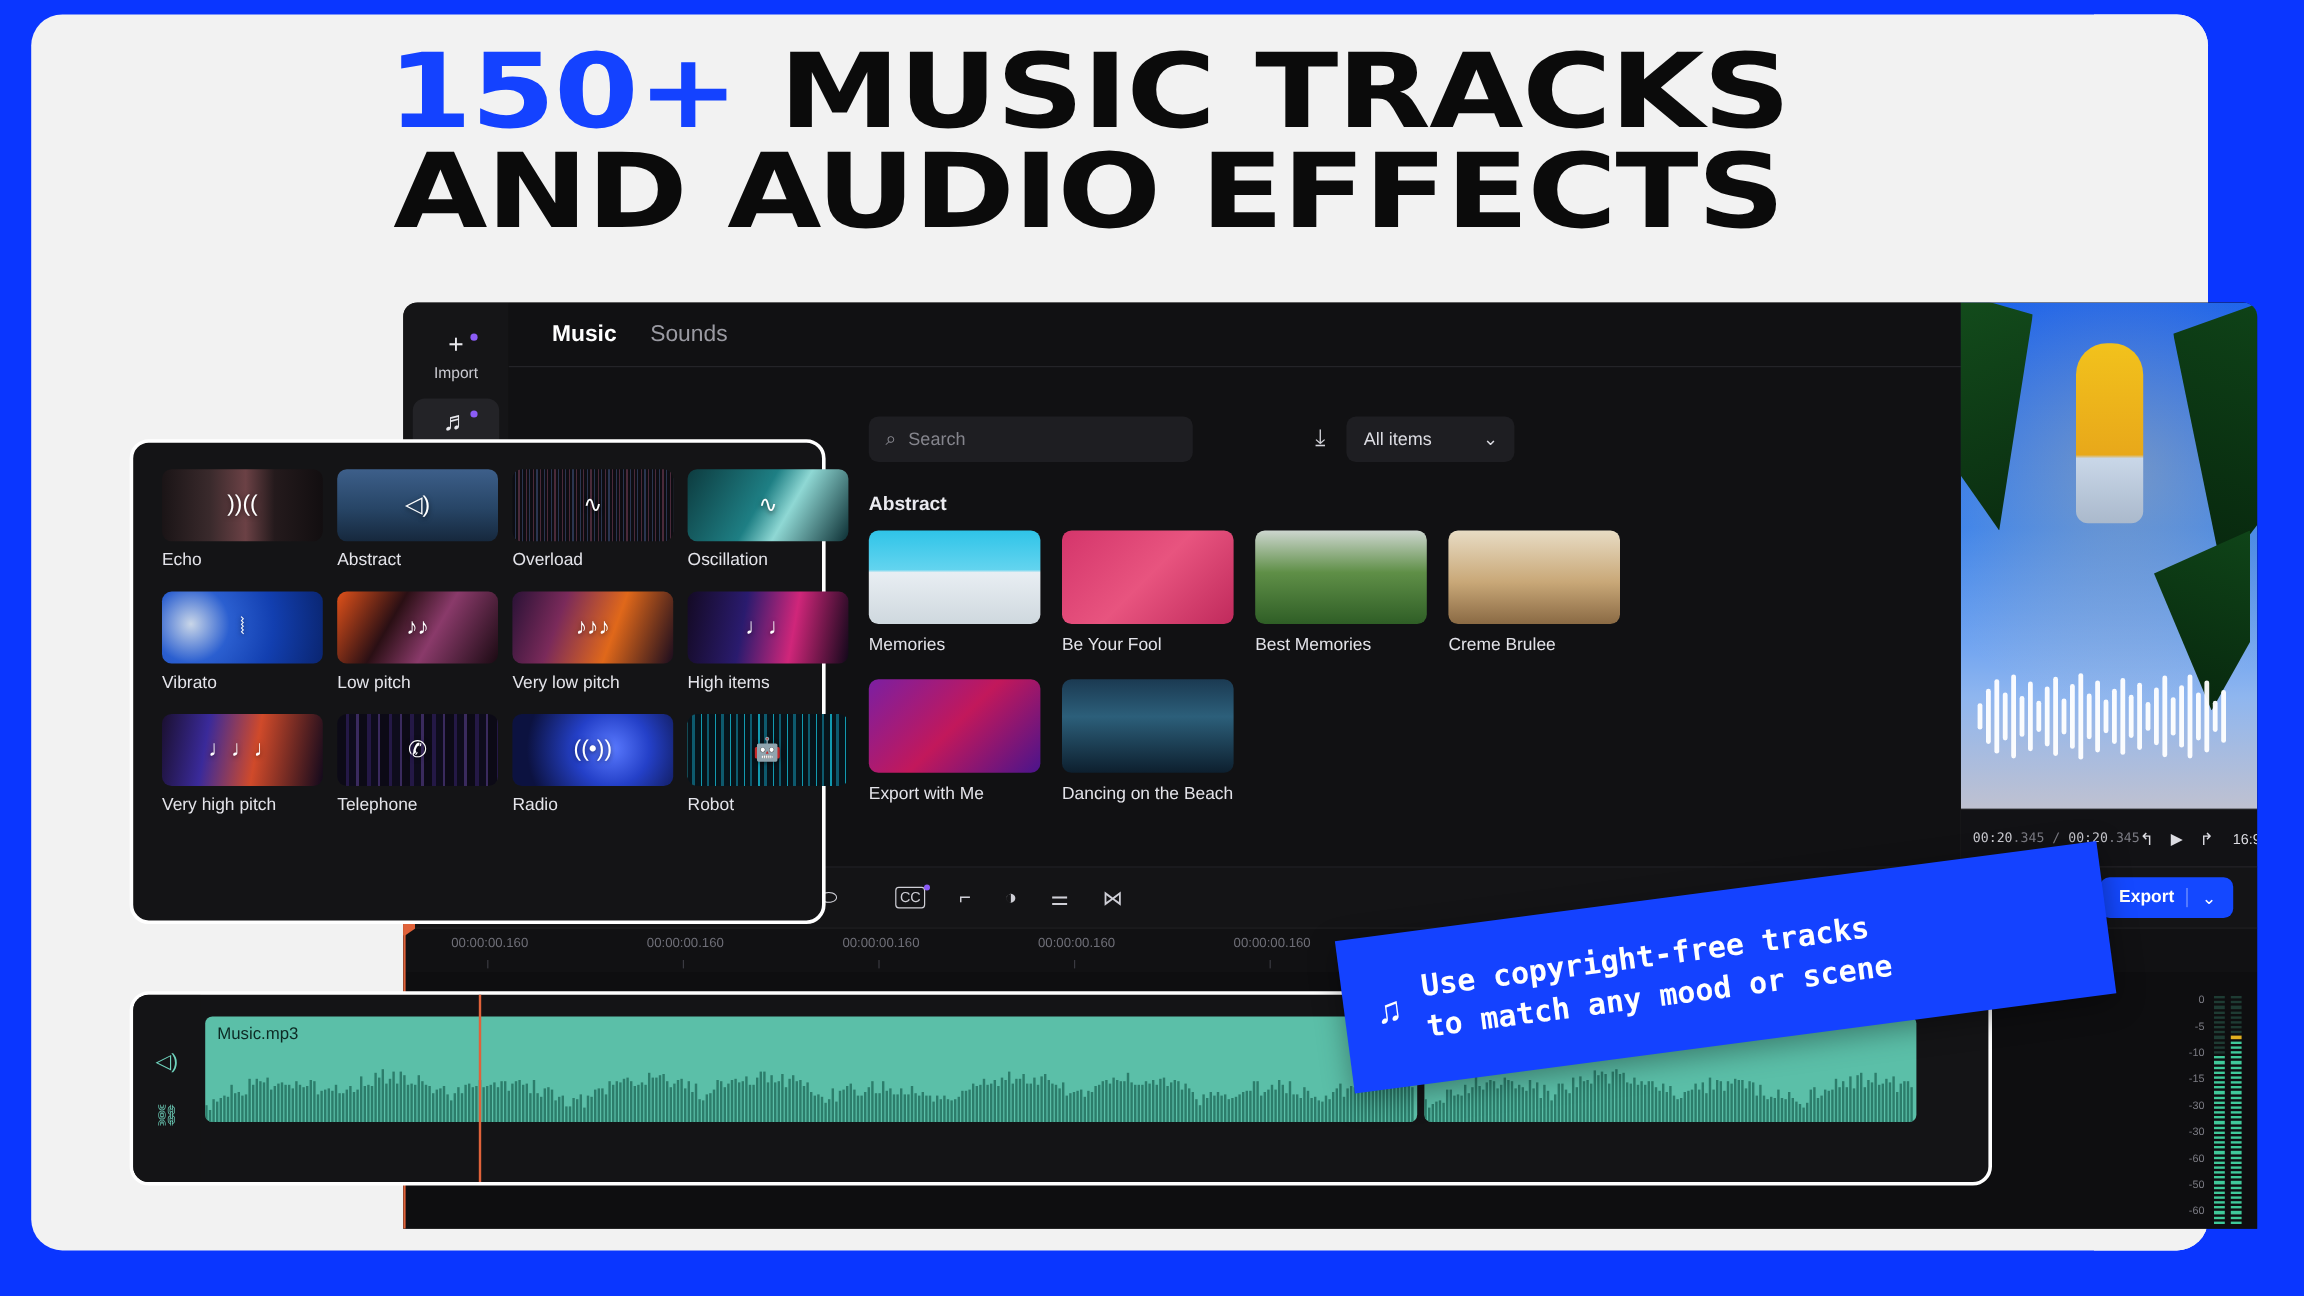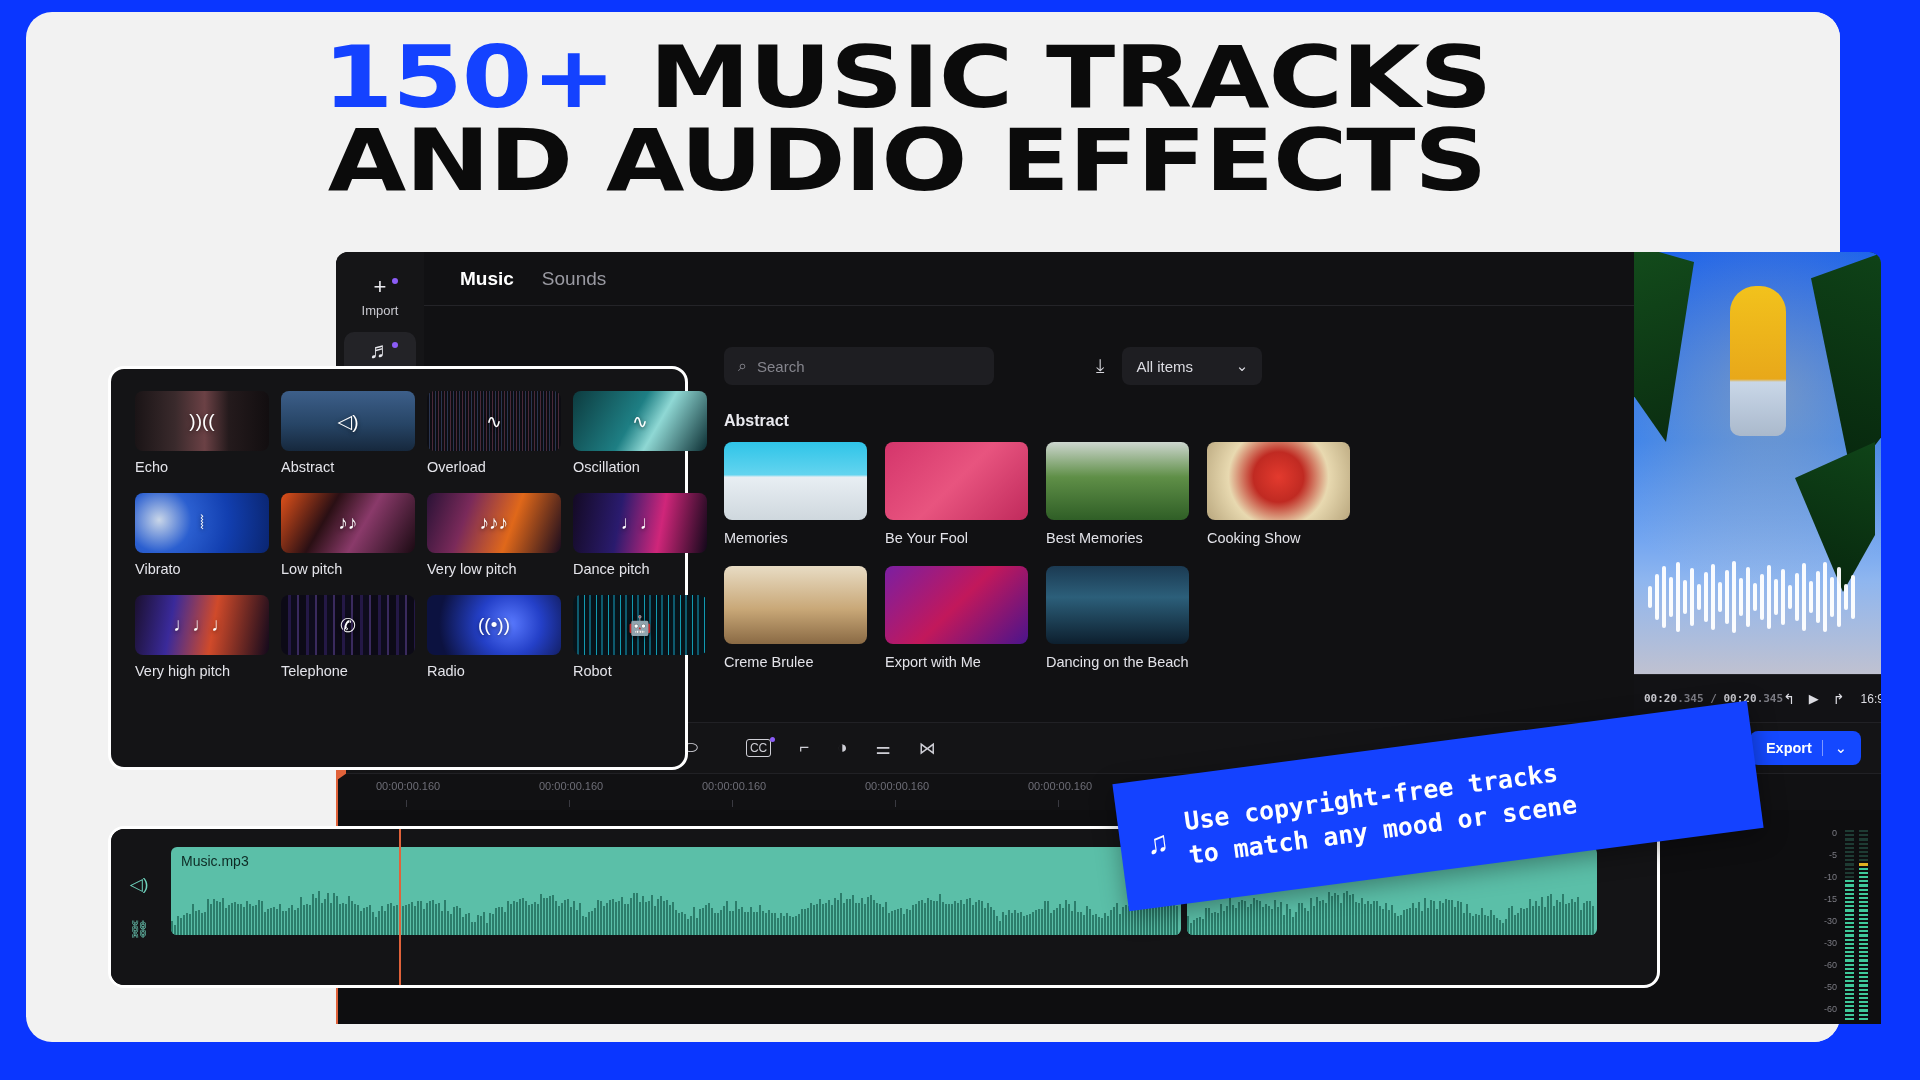--- a/index.html
+++ b/index.html
@@ -138,21 +138,21 @@
   #pv-wave{
     position:absolute; left:14px; bottom:86px; width:220px; height:78px;
     display:flex; align-items:center; gap:3px;
   }
   #pv-wave i{ display:block; width:4px; background:#fff; border-radius:2px; opacity:.95; }
   #pvbar{
     position:absolute; left:0; bottom:0; width:247px; height:48px;
     background:#121215; display:flex; align-items:center; gap:0; padding:0 10px;
     border-top:1px solid #232327;
   }
-  #tc{ font-family:"DejaVu Sans Mono", monospace; font-size:11px; color:#c9c9cf; white-space:nowrap;font-weight:bold;}
+  #tc{ font-family:"DejaVu Sans Mono", monospace; font-size:11px; color:#c9c9cf; white-space:nowrap;}
   #tc .dim{ color:#7c7c84; }
   .pvbtn{ color:#dcdce2; font-size:14px; }
 
   
   #tlbar{
     position:absolute; left:0; top:470px; width:1545px; height:52px;
     background:#141416; display:flex; align-items:center;
     border-top:1px solid #212125; border-bottom:1px solid #212125;
   }
   .tlicon{ color:#cfcfd6; font-size:17px; position:relative; }
@@ -290,24 +290,20 @@
         <div class="thumb" style="background:linear-gradient(180deg,#2fc4e8 0%,#63d4ef 42%,#e8eef3 45%,#cfd8de 100%)"></div>
         <div class="mlabel">Memories</div>
       </div>
       <div class="mcard">
         <div class="thumb" style="background:linear-gradient(135deg,#d4356b 0%,#e8547f 50%,#c02a5c 100%)"></div>
         <div class="mlabel">Be Your Fool</div>
       </div>
       <div class="mcard">
         <div class="thumb" style="background:linear-gradient(180deg,#cdd6cf 0%,#5f8f47 45%,#2f5e26 100%)"></div>
         <div class="mlabel">Best Memories</div>
-      </div>
-      <div class="mcard">
-        <div class="thumb" style="background:radial-gradient(circle at 50% 45%,#e33a2e 0%,#c02a22 30%,#e8d9b0 60%,#b9a77e 100%)"></div>
-        <div class="mlabel">Cooking Show</div>
       </div>
       <div class="mcard">
         <div class="thumb" style="background:linear-gradient(180deg,#e8dcc4 0%,#c9a878 55%,#8a6a44 100%)"></div>
         <div class="mlabel">Creme Brulee</div>
       </div>
       <div class="mcard">
         <div class="thumb" style="background:linear-gradient(135deg,#7b1fa2 0%,#c2185b 50%,#4a148c 100%)"></div>
         <div class="mlabel">Export with Me</div>
       </div>
       <div class="mcard">
@@ -580,21 +576,21 @@
     <div class="fxcard">
       <div class="fxthumb" style="background:linear-gradient(110deg,#2a1236 0%,#7a2a5a 30%,#e0681a 62%,#1a0c1e 100%)">
           <span class="ic">♪♪♪</span>
         </div>
       <div class="fxlabel">Very low pitch</div>
     </div>
     <div class="fxcard">
       <div class="fxthumb" style="background:linear-gradient(100deg,#140a24 0%,#2a1b6e 35%,#d0267a 65%,#12081a 100%)">
           <span class="ic">♩♩</span>
         </div>
-      <div class="fxlabel">Dance pitch</div>
+      <div class="fxlabel">High items</div>
     </div>
 
     <div class="fxcard">
       <div class="fxthumb" style="background:linear-gradient(100deg,#1b1030 0%,#3a2a9a 28%,#d04a2a 58%,#12091c 100%)">
           <span class="ic">♩♩♩</span>
         </div>
       <div class="fxlabel">Very high pitch</div>
     </div>
     <div class="fxcard">
       <div class="fxthumb" style="background:repeating-linear-gradient(90deg,#0c0a16 0 7px,#241846 7px 10px,#0e0c1c 10px 16px,#3a2a5e 16px 18px)">

